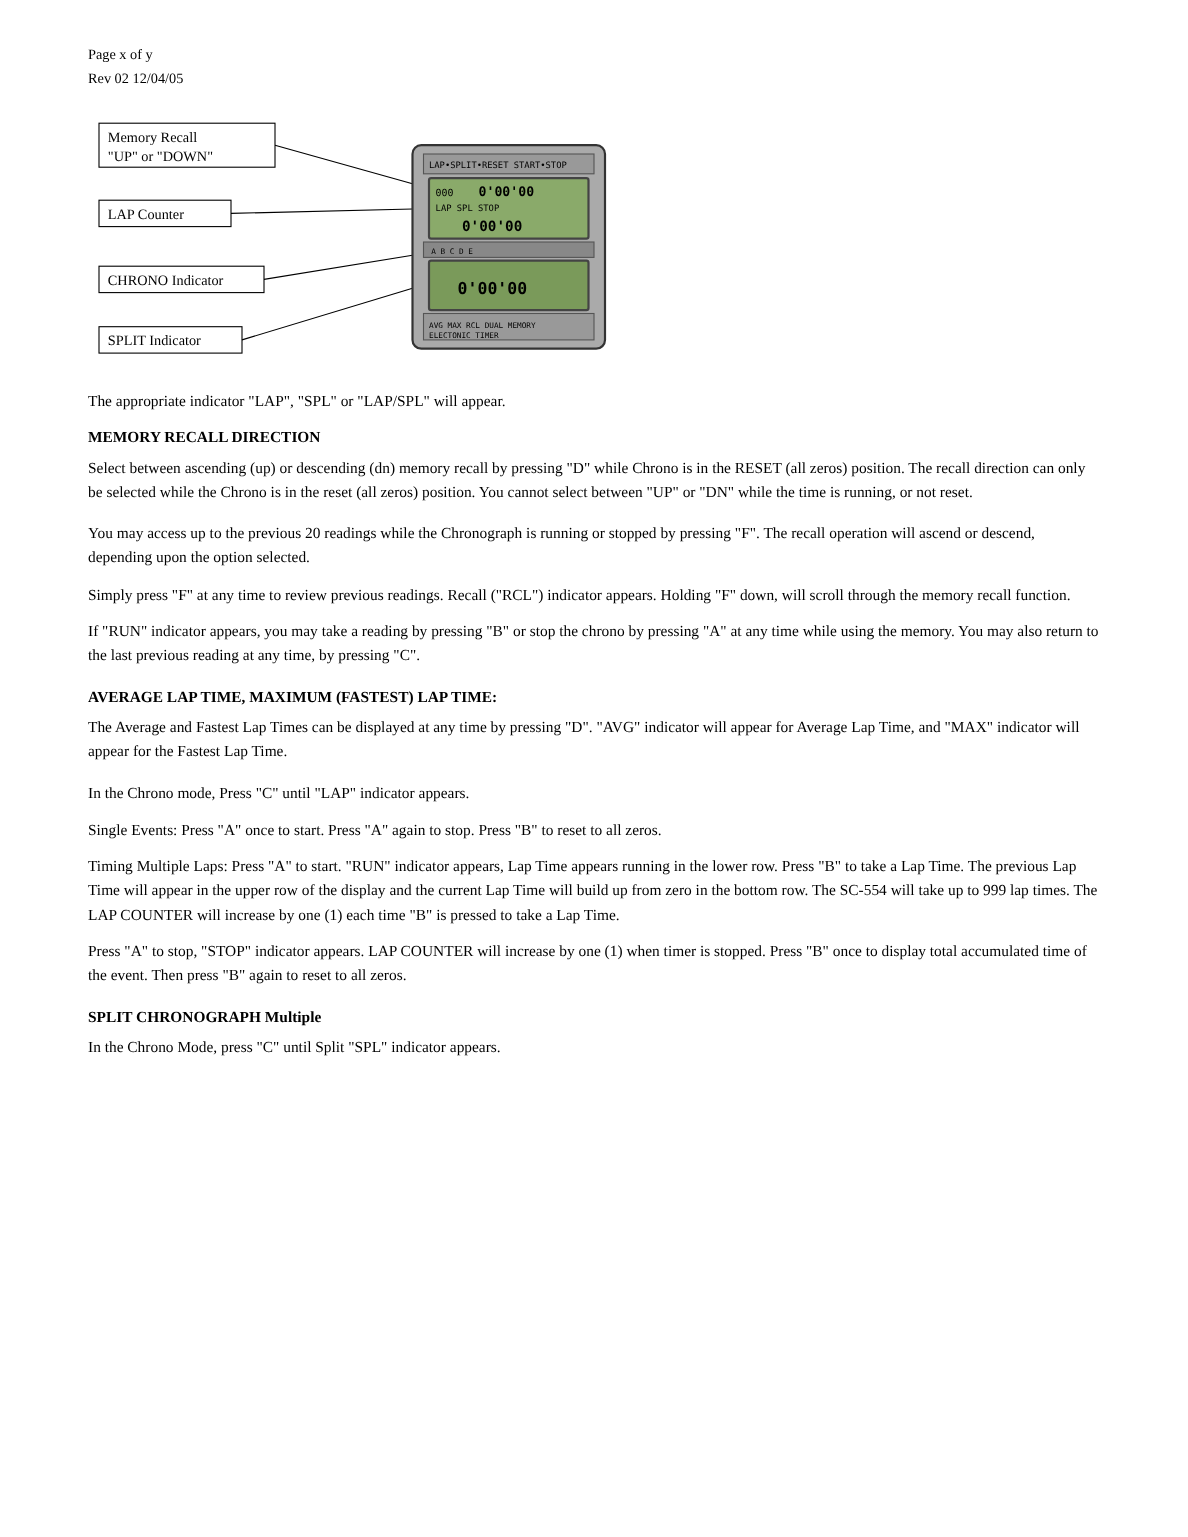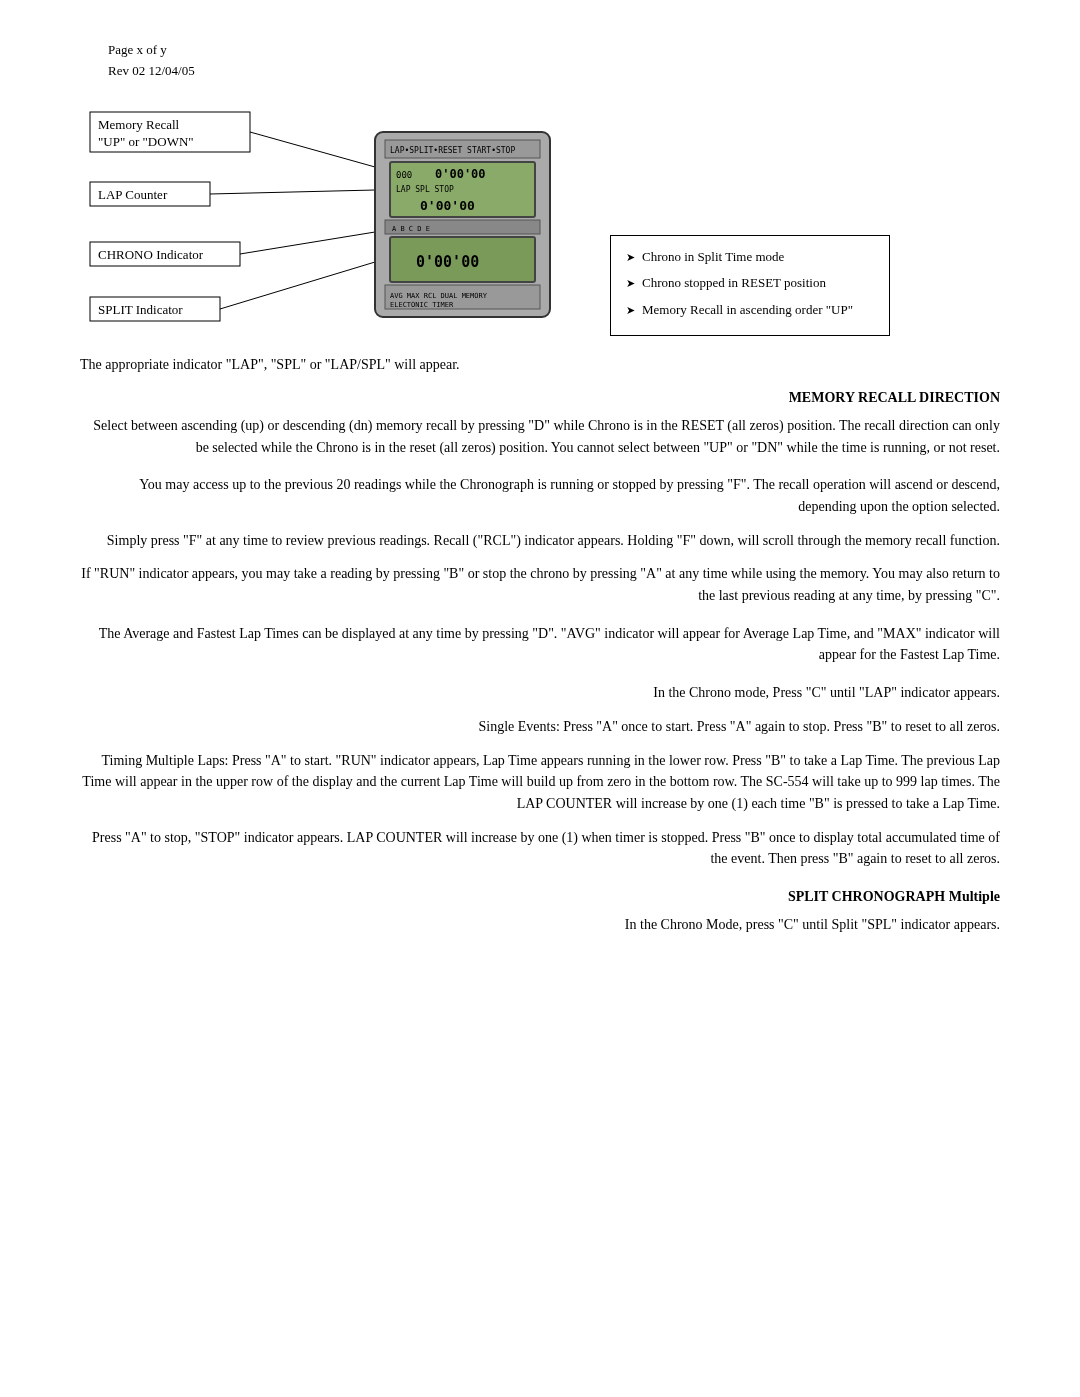--- a/index.html
+++ b/index.html
@@ -13,21 +13,20 @@
       background: #fff;
       color: #000;
       width: 1080px;
       min-height: 1397px;
       padding: 40px 80px;
     }
     .page-header {
       margin-bottom: 20px;
       font-size: 13px;
       line-height: 1.6;
-      margin-left: 28px;
     }
 
     .right-box {
       border: 1px solid #000;
       padding: 10px 15px;
       font-size: 13px;
       line-height: 1.7;
       width: 280px;
       flex-shrink: 0;
     }
@@ -45,41 +44,40 @@
       position: absolute;
       left: 0;
       font-size: 11px;
       top: 2px;
     }
 
     .content-section {
       margin-bottom: 16px;
       line-height: 1.55;
       font-size: 14px;
-      text-align: right;
     }
     .section-heading {
       font-weight: bold;
       font-size: 14px;
       margin-bottom: 6px;
     }
     .section-subheading {
       font-weight: bold;
       font-size: 14px;
       margin-bottom: 6px;
     }
     p {
       margin-bottom: 12px;
       line-height: 1.55;
     }
 
     
     .diagram-svg-container {
       display: flex;
-      align-items: flex-end;
+      align-items: flex-start;
       gap: 30px;
       margin-bottom: 18px;
     }
     .svg-left {
       flex: 0 0 auto;
     }
   </style>
 </head>
 <body>
 
@@ -133,49 +131,37 @@
       <rect x="310" y="135" width="145" height="45" rx="2" fill="#7a9a5a" stroke="#444" stroke-width="2"></rect>
       <text x="336" y="165" font-family="monospace" font-size="15" font-weight="bold" fill="#000">0'00'00</text>
 
       <rect x="305" y="183" width="155" height="24" fill="#999" stroke="#555" stroke-width="1"></rect>
       <text x="310" y="196" font-family="monospace" font-size="7" fill="#000">AVG  MAX  RCL  DUAL MEMORY</text>
       <text x="310" y="205" font-family="monospace" font-size="7" fill="#000">ELECTONIC TIMER</text>
 
     </svg>
   </div>
 
-  <div class="right-box">
-    <ul>
-      <li>
-        <span>Chrono in Split Time mode</span>
-      </li>
-      <li>
-        <span>Chrono stopped in RESET position</span>
-      </li>
-      <li>
-        <span>Memory Recall in ascending order "UP"</span>
-      </li>
-    </ul>
-  </div>
 </div>
 
 <p>The appropriate indicator "LAP", "SPL" or "LAP/SPL" will appear.</p>
 
 <div class="content-section">
   <div class="section-heading">MEMORY RECALL DIRECTION</div>
   <p>Select between ascending (up) or descending (dn) memory recall by pressing "D" while Chrono is in the RESET (all zeros) position.  The recall direction can only be selected while the Chrono is in the reset (all zeros) position.  You cannot select between "UP" or "DN" while the time is running, or not reset.</p>
 </div>
 
 <div class="content-section">
   <p>You may access up to the previous 20 readings while the Chronograph is running or stopped by pressing "F".  The recall operation will ascend or descend, depending upon the option selected.</p>
   <p>Simply press "F" at any time to review previous readings.  Recall ("RCL") indicator appears.  Holding "F" down, will scroll through the memory recall function.</p>
   <p>If "RUN" indicator appears, you may take a reading by pressing "B" or stop the chrono by pressing "A" at any time while using the memory.  You may also return to the last previous reading at any time, by pressing "C".</p>
 </div>
 
 <div class="content-section">
+  <div class="section-subheading">AVERAGE LAP TIME, MAXIMUM (FASTEST) LAP TIME:</div>
   <p>The Average and Fastest Lap Times can be displayed at any time by pressing "D".  "AVG" indicator will appear for Average Lap Time, and "MAX" indicator will appear for the Fastest Lap Time.</p>
 </div>
 
 <div class="content-section">
   <p>In the Chrono mode, Press "C" until "LAP" indicator appears.</p>
   <p>Single Events:  Press "A" once to start.  Press "A" again to stop.  Press "B" to reset to all zeros.</p>
   <p>Timing Multiple Laps:  Press "A" to start.  "RUN" indicator appears,  Lap Time appears running in the lower row.  Press "B" to take a Lap Time.  The previous Lap Time will appear in the upper row of the display and the current Lap Time will build up from zero in the bottom row.  The SC-554 will take up to 999 lap times. The LAP COUNTER will  increase by one (1) each time "B" is pressed to take a Lap Time.</p>
   <p>Press "A" to stop, "STOP" indicator appears.  LAP COUNTER will increase by one (1) when timer is stopped.  Press "B" once to display total accumulated time of the event.  Then press "B" again to reset to all zeros.</p>
 </div>
 

